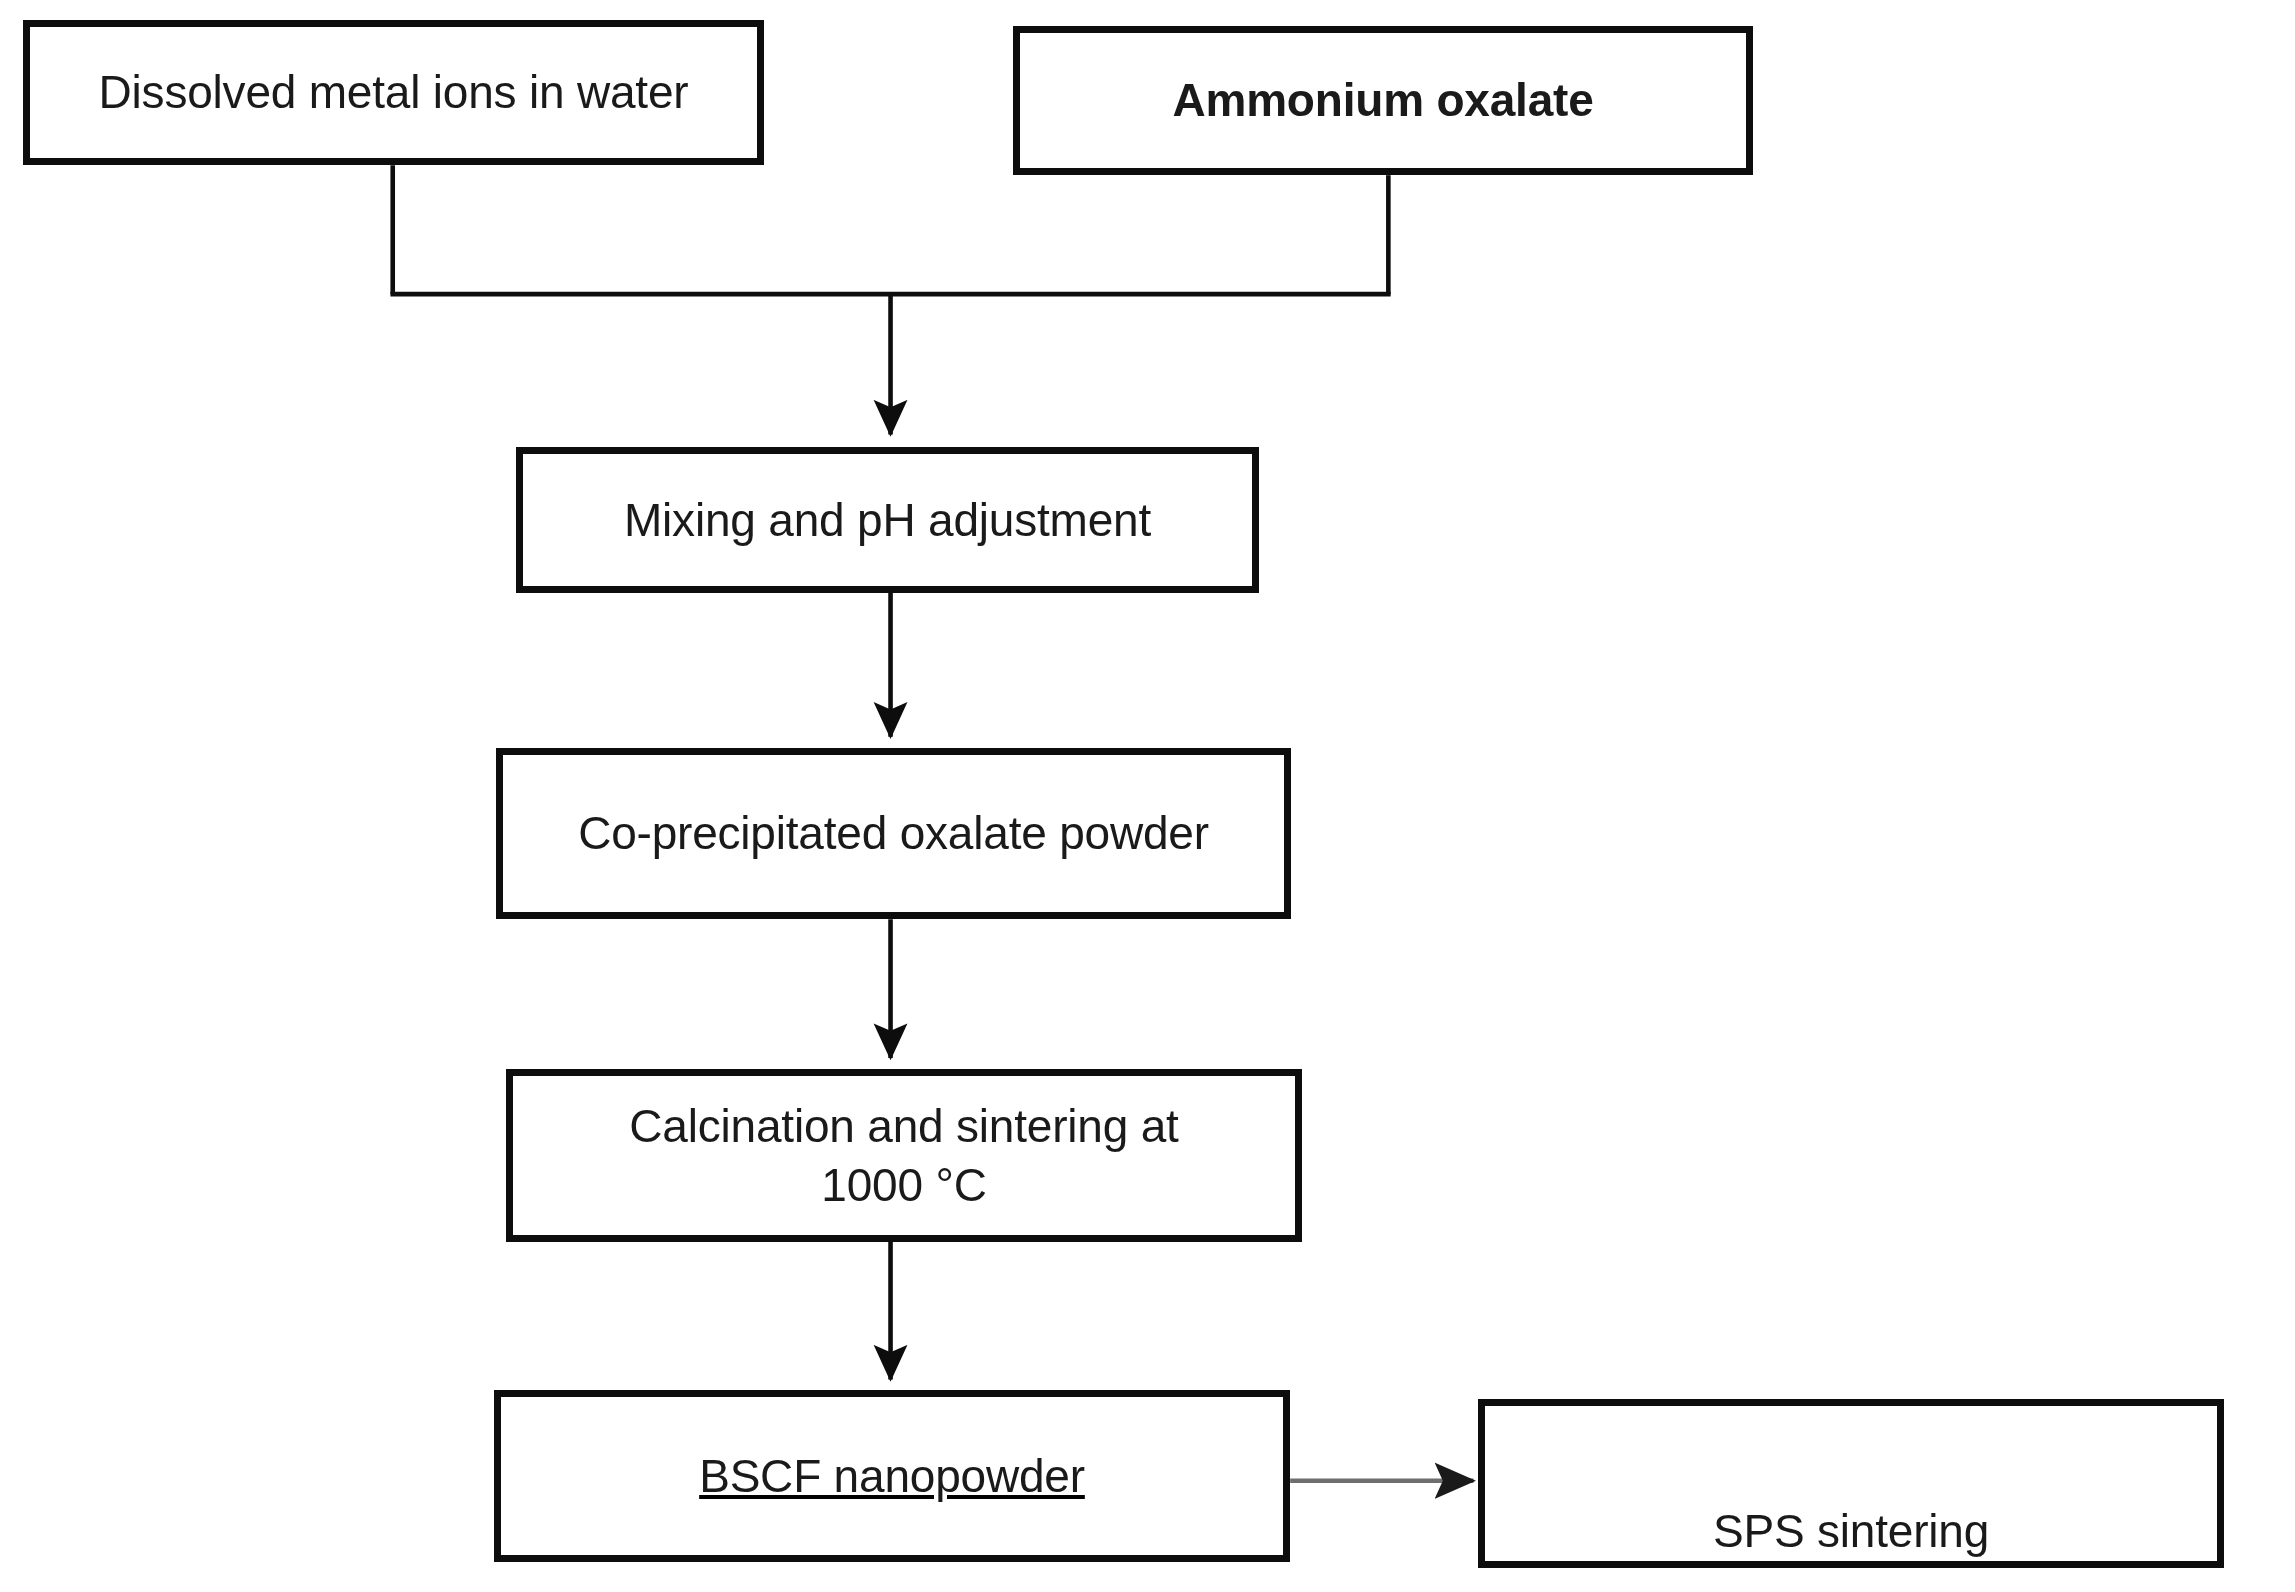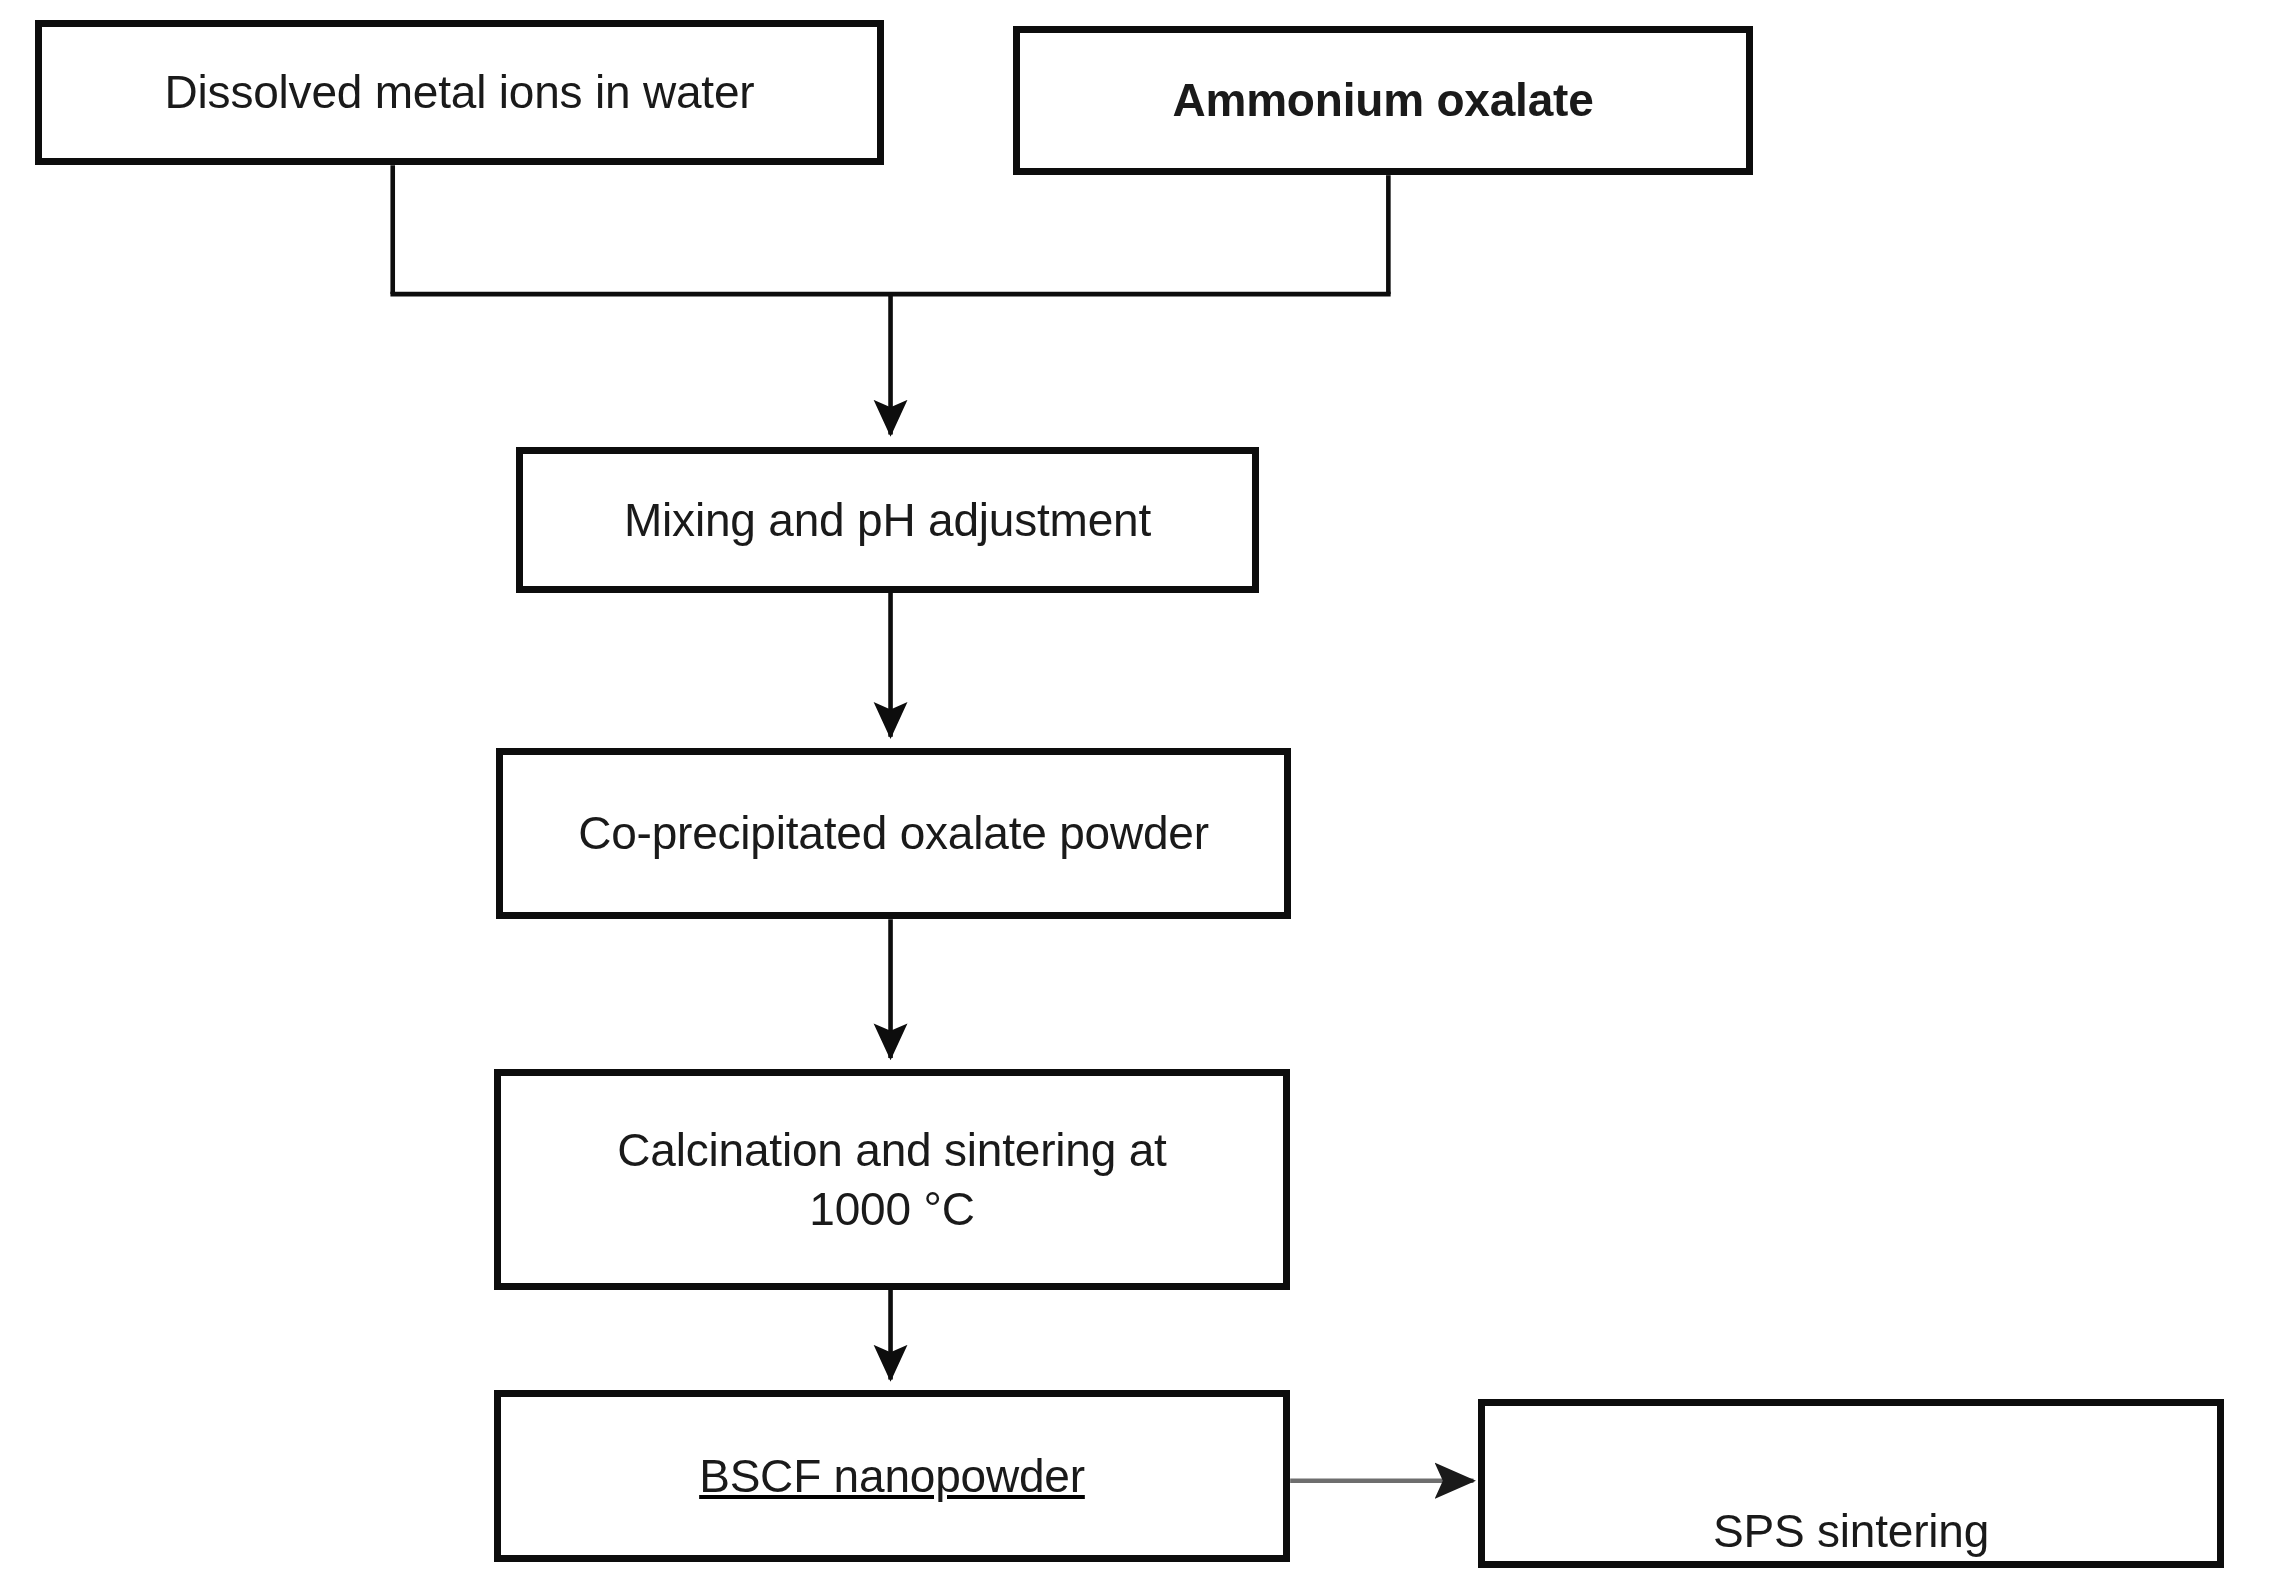--- a/index.html
+++ b/index.html
@@ -38,25 +38,25 @@
   .node-label {
     font-family: "Liberation Sans", sans-serif;
     font-size: 46px;
     line-height: 1.28;
     color: #1a1a1a;
     letter-spacing: -0.2px;
     white-space: pre-line;
     padding: 0 10.7px;
   }
   
-  #node-metal-ions   { left: 23px;   top: 20px;   width: 849px;  height: 145px; margin-left: 12px; }
+  #node-metal-ions   { left: 23px;   top: 20px;   width: 741px;  height: 145px; }
   #node-ammonium     { left: 1013px; top: 26px;   width: 740px;  height: 149px; font-weight: bold; }
   #node-mixing       { left: 516px;  top: 447px;  width: 743px;  height: 146px; }
   #node-oxalate      { left: 496px;  top: 748px;  width: 795px; height: 171px; }
-  #node-calcination  { left: 494px;  top: 1069px; width: 796px; height: 221px; }
+  #node-calcination  { left: 506px;  top: 1069px; width: 796px; height: 173px; }
   #node-bscf         { left: 494px;  top: 1390px; width: 796px; height: 172px; text-decoration: underline; }
   #node-sps          { left: 1478px; top: 1399px; width: 746px;  height: 169px; align-items: flex-end; }
 </style>
 </head>
 <body>
 
 <div id="canvas">
 
   <svg id="flow-svg" viewBox="0 0 2992 2076" xmlns="http://www.w3.org/2000/svg">
     <defs>

